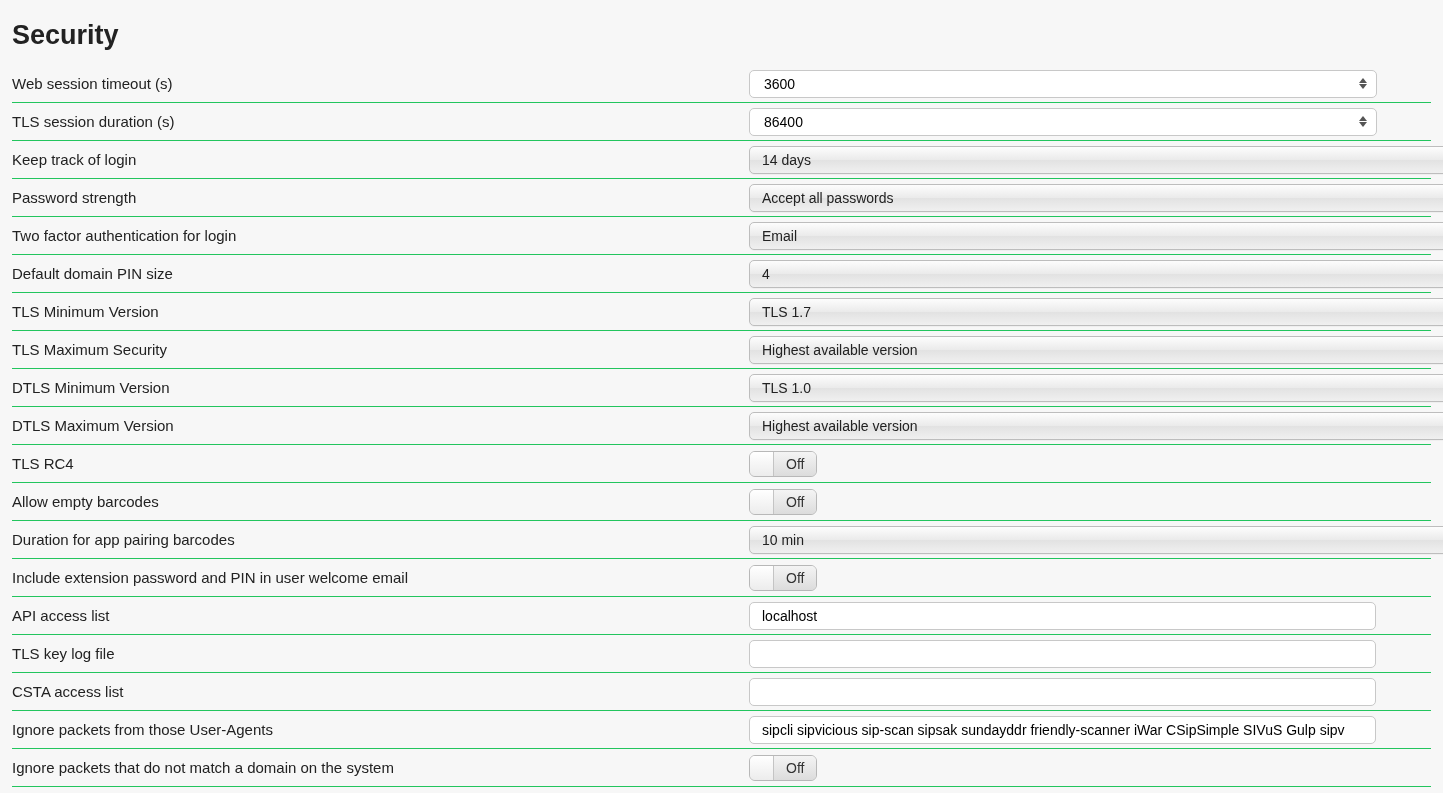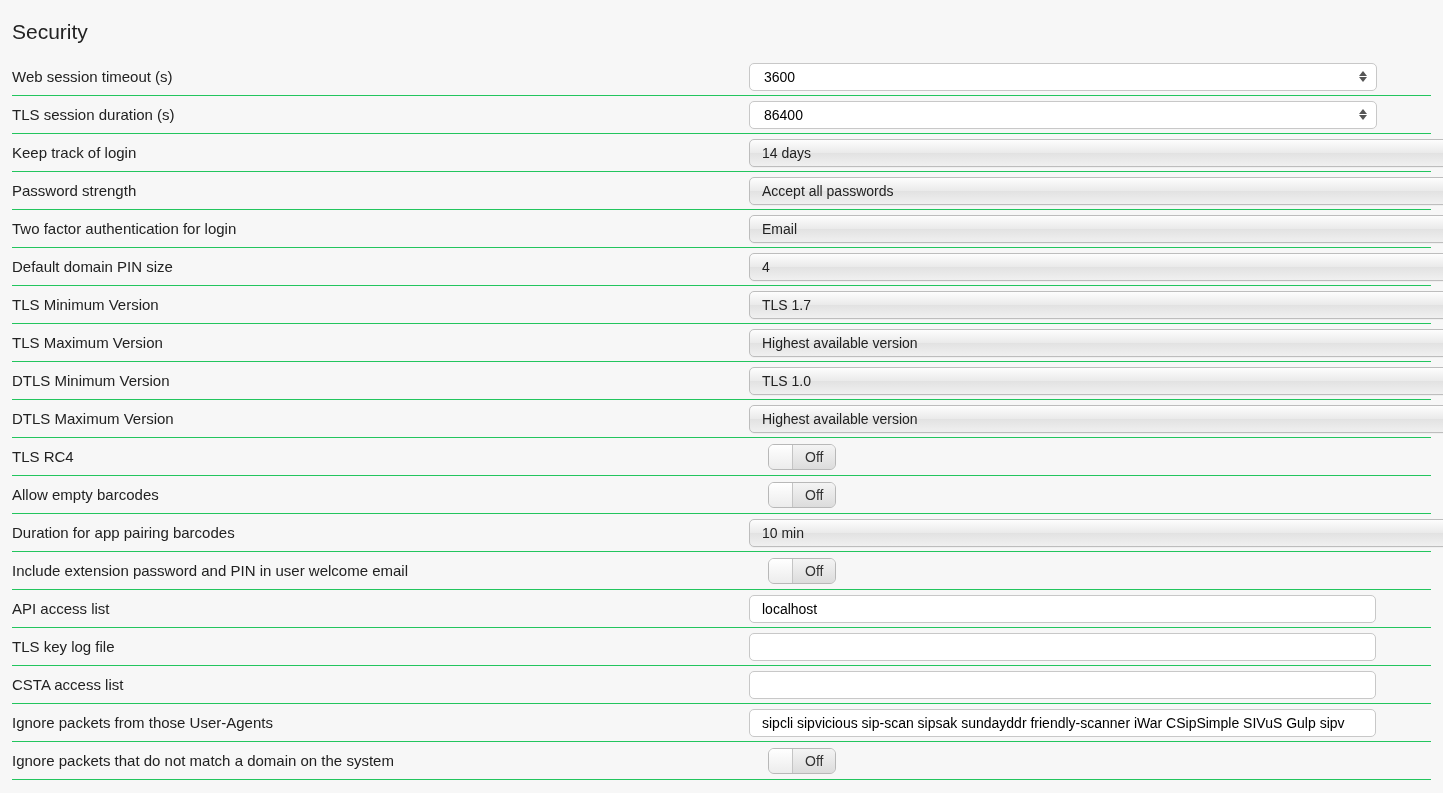--- a/index.html
+++ b/index.html
@@ -9,22 +9,22 @@
     background: #f7f7f7;
     font-family: "Lucida Grande", "Segoe UI", Verdana, sans-serif;
     font-size: 15px;
     color: #222;
   }
   .page {
     width: 1443px;
     padding: 12px;
   }
   h1.section-title {
-    font-size: 21px;
-    font-weight: 400;
+    font-size: 27px;
+    font-weight: 700;
     margin: 8px 0 14px 0;
   }
   .row {
     display: flex;
     align-items: center;
     min-height: 38px;
     border-bottom: 1px solid #22c55e;
     padding: 0;
     gap: 12px;
   }
@@ -136,21 +136,20 @@
   
   .toggle {
     display: inline-flex;
     height: 26px;
     border: 1px solid #b8b8b8;
     border-radius: 6px;
     overflow: hidden;
     background: linear-gradient(to bottom, #fcfcfc, #e6e6e6);
     box-shadow: inset 0 1px 0 rgba(255,255,255,0.6);
     cursor: default;
-    margin-left: 19px;
   }
   .toggle .knob {
     width: 24px;
     border-right: 1px solid #c4c4c4;
     background: linear-gradient(to bottom, #ffffff, #ececec);
   }
   .toggle .lbl {
     padding: 0 12px;
     display: flex;
     align-items: center;
@@ -260,21 +259,21 @@
           </div>
         <div class="sel-arrows">
             <span class="tri up"></span>
             <span class="tri down"></span>
           </div>
       </div>
     </div>
   </div>
 
   <div class="row">
-    <div class="label-cell">TLS Maximum Version</div>
+    <div class="label-cell">TLS Maximum Security</div>
     <div class="control-cell">
       <div class="sel-wrap">
         <div class="sel-btn">
             <span>Highest available version</span>
           </div>
         <div class="sel-arrows">
             <span class="tri up"></span>
             <span class="tri down"></span>
           </div>
       </div>

